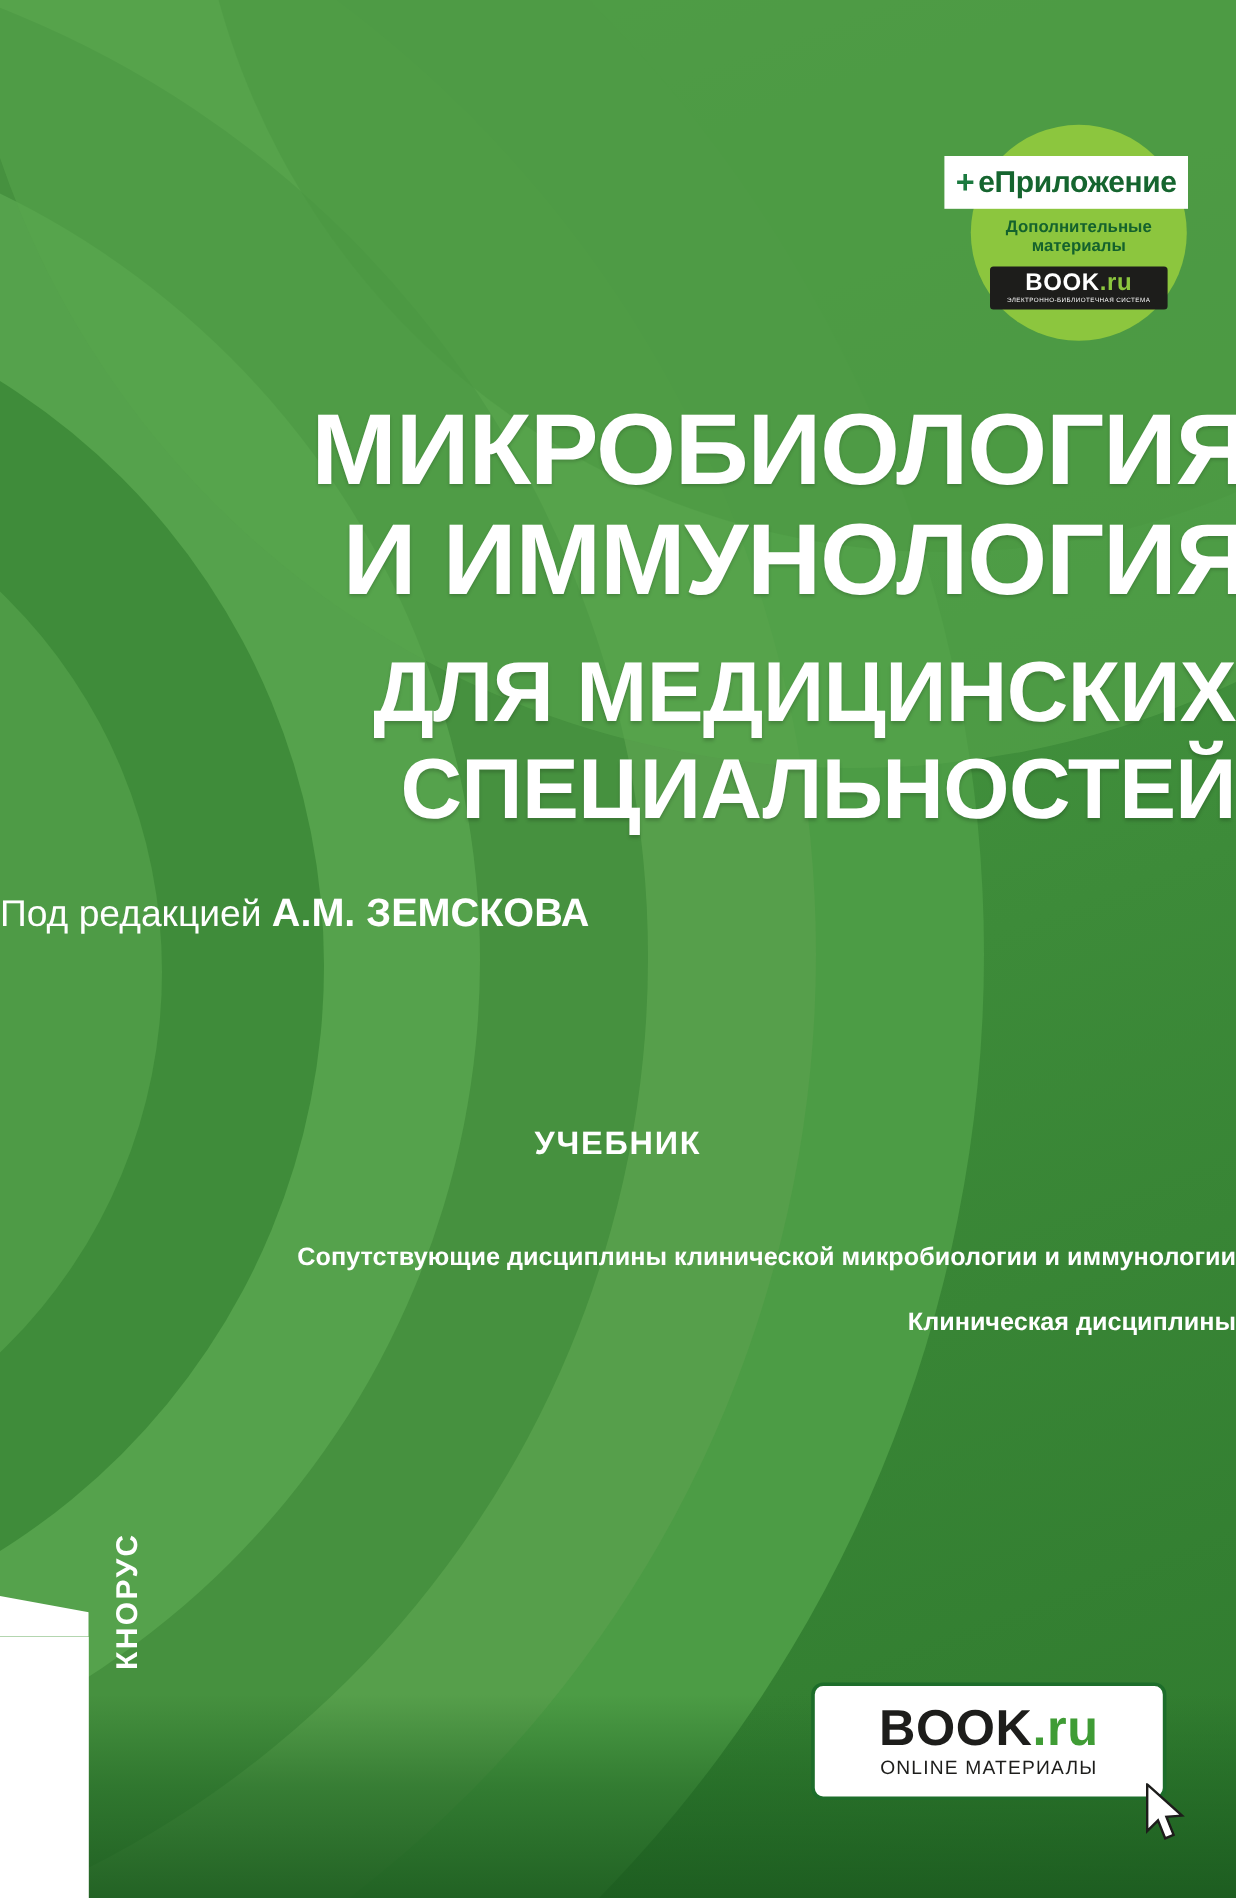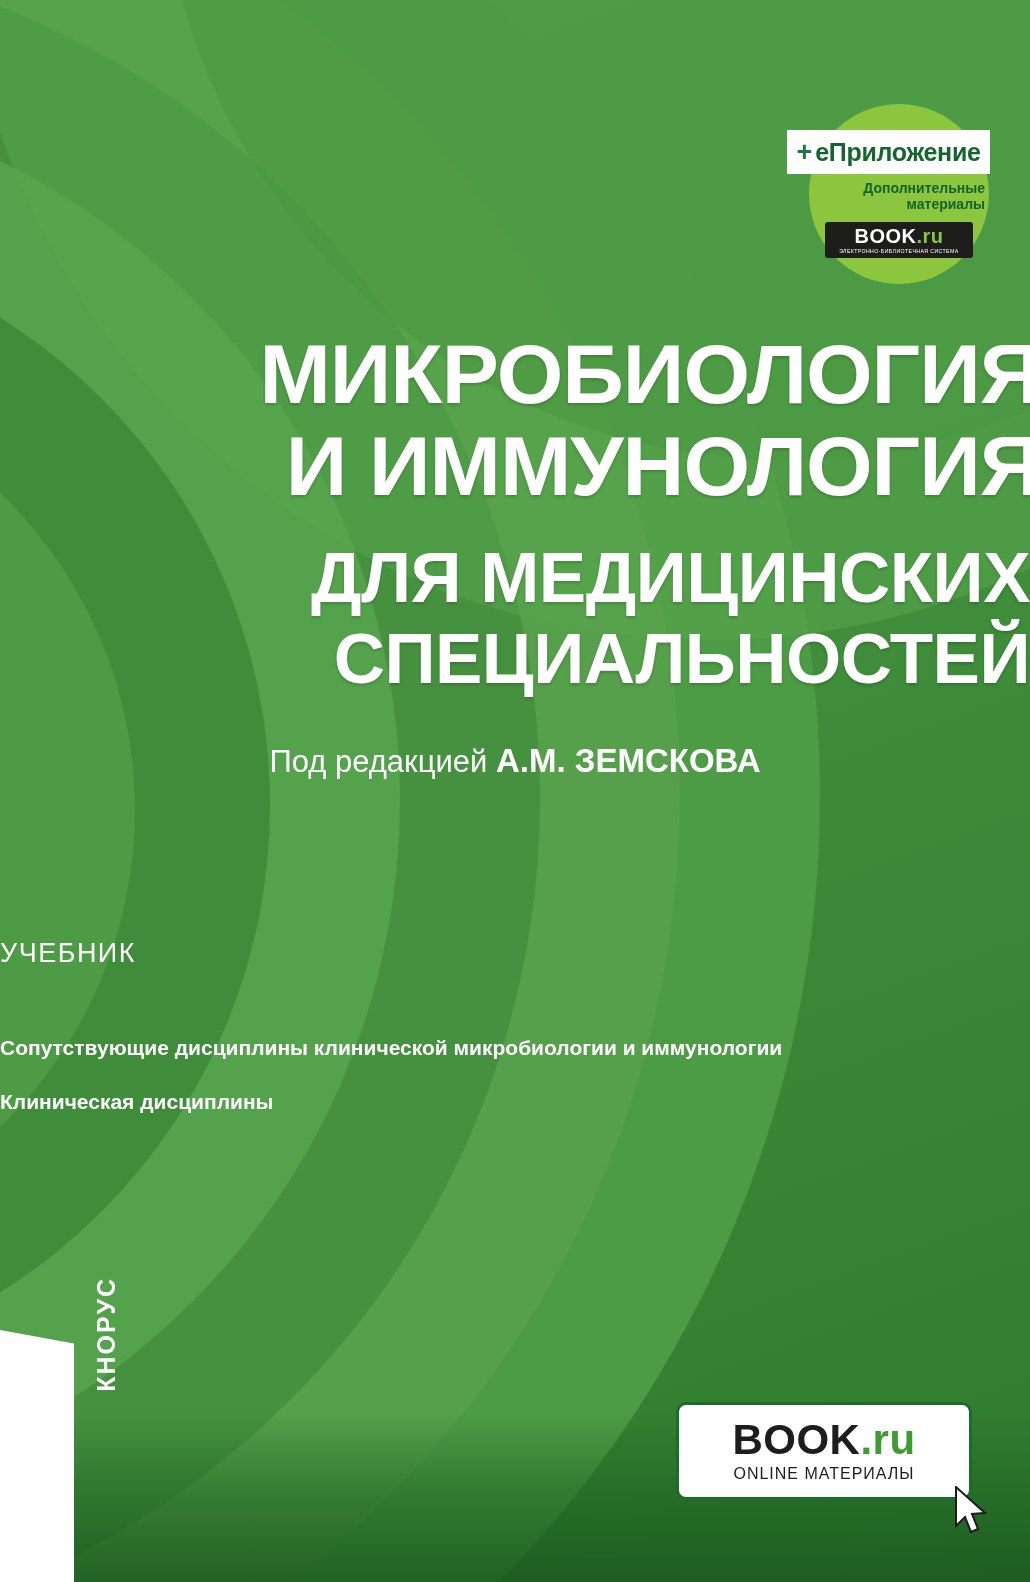--- a/index.html
+++ b/index.html
@@ -145,21 +145,21 @@
     font-size: 25px;
     font-weight: bold;
     letter-spacing: -.3px;
     white-space: nowrap;
   }
   .badge-bar-text .e { color: #15652f; }
   .badge-sub {
     position: absolute;
     left: 26px; top: 76px;
     width: 172px;
-    text-align: right;
+    text-align: center;
     color: #14622d;
     font-size: 14px;
     font-weight: bold;
     line-height: 1.15;
   }
   .badge-book {
     position: absolute;
     left: 38px; top: 118px;
     width: 148px;
     height: 36px;
@@ -208,42 +208,41 @@
     font-size: 71px;
     font-weight: bold;
     letter-spacing: -.5px;
     text-shadow: 0 2px 3px rgba(0,0,0,.18);
   }
 
   .editor {
     position: absolute;
     left: 0; right: 0;
     top: 742px;
-    text-align: center;
     color: #ffffff;
     font-size: 31px;
   }
   .editor b { font-size: 33px; }
 
   .kind {
     position: absolute;
     left: 0; right: 0;
     top: 938px;
-    text-align: left;
+    text-align: center;
     color: #ffffff;
     font-size: 27px;
-    font-weight: normal;
+    font-weight: bold;
     letter-spacing: 1.5px;
   }
 
   .toc {
     position: absolute;
     left: 0; right: 0;
     top: 1034px;
-    text-align: left;
+    text-align: right;
     color: #ffffff;
   }
   .toc-item {
     font-size: 21px;
     font-weight: bold;
     line-height: 1.35;
     margin-bottom: 26px;
   }
   .toc-item:last-child { margin-bottom: 0; }
 

